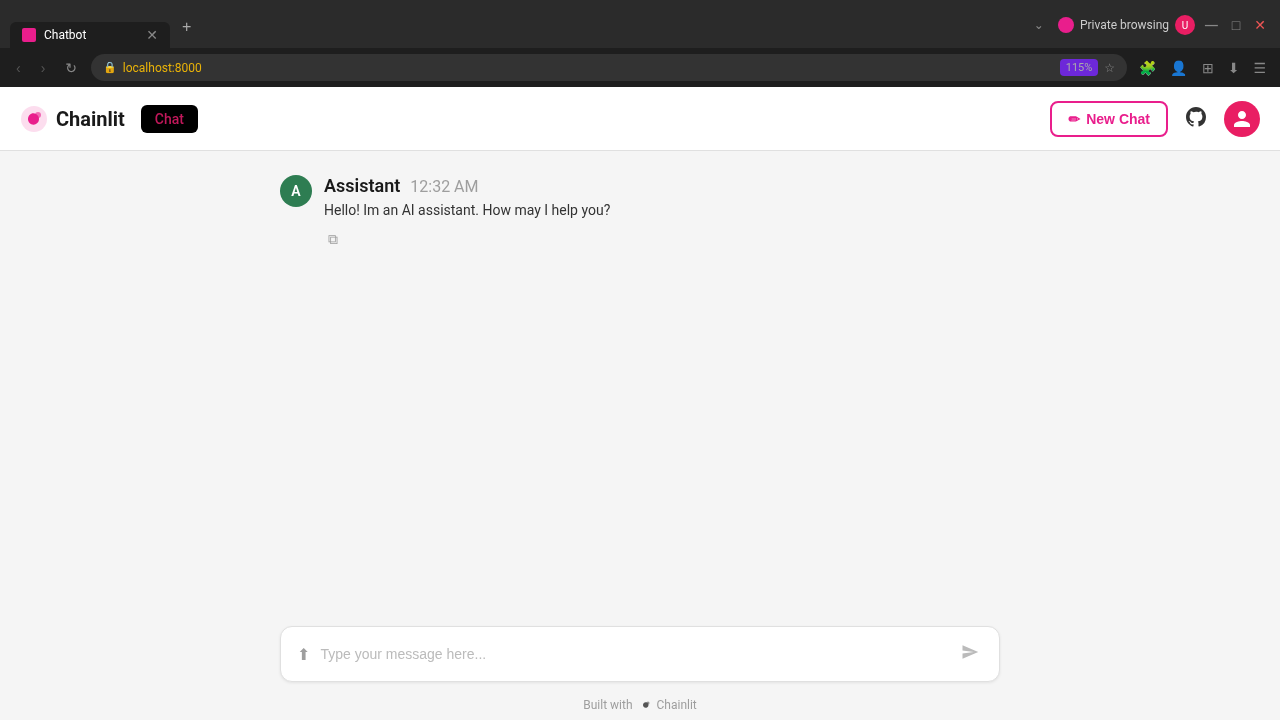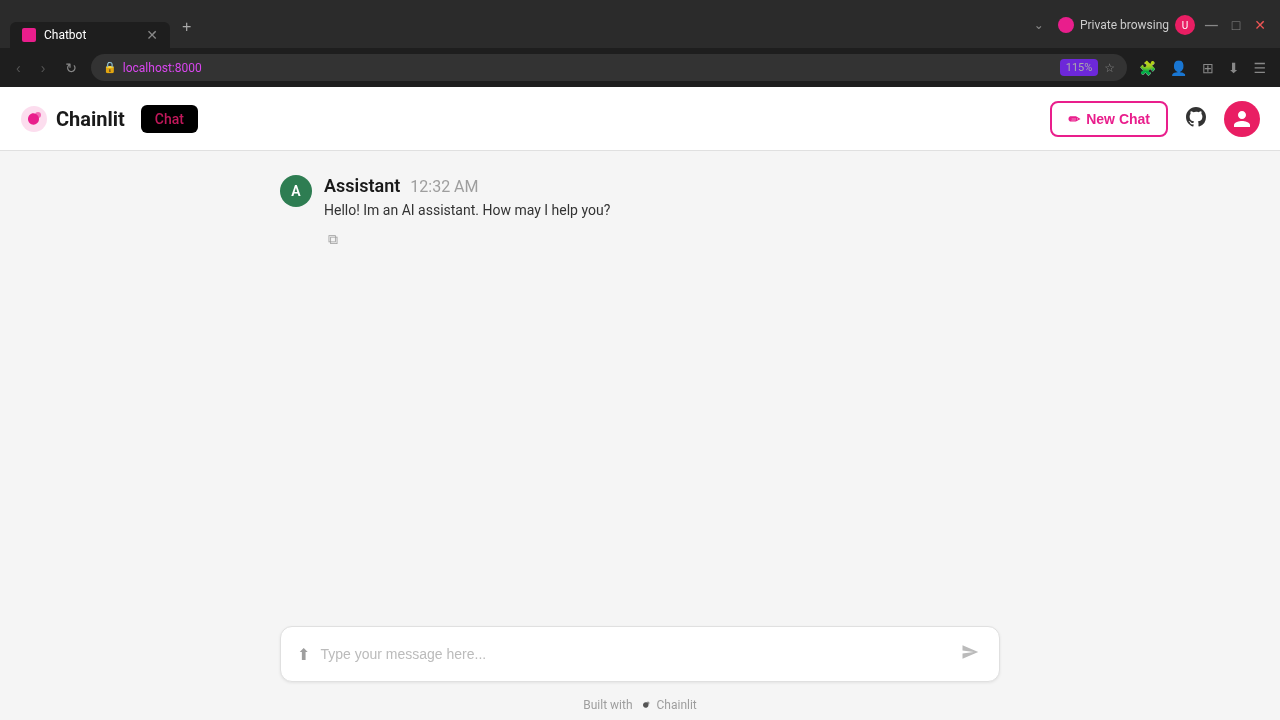--- a/index.html
+++ b/index.html
@@ -14,21 +14,21 @@
     .tab-title { color: #ccc; font-size: 12px; flex: 1; }
     .tab.active .tab-title { color: #fff; }
     .tab-close { color: #888; font-size: 14px; cursor: pointer; line-height: 1; }
     .tab-new { background: none; border: none; color: #aaa; font-size: 16px; cursor: pointer; padding: 4px 8px; }
 
     .browser-toolbar { background: #1e1e1e; padding: 6px 10px; display: flex; align-items: center; gap: 8px; }
     .nav-btn { background: none; border: none; color: #888; cursor: pointer; font-size: 14px; padding: 4px 6px; border-radius: 4px; }
     .nav-btn.disabled { color: #555; cursor: default; }
     .address-bar { flex: 1; background: #333; border: none; border-radius: 16px; padding: 5px 12px; color: #ccc; font-size: 12px; display: flex; align-items: center; gap: 6px; }
     .address-bar-icon { color: #888; font-size: 11px; }
-    .address-text { color: #d946ef; font-size: 12px; }
+    .address-text { color: #eab308; font-size: 12px; }
     .zoom-badge { background: #6d28d9; color: #aaa; font-size: 11px; padding: 2px 6px; border-radius: 4px; }
     .toolbar-icons { display: flex; align-items: center; gap: 6px; }
     .toolbar-icon-btn { background: none; border: none; color: #888; cursor: pointer; font-size: 14px; padding: 4px; }
     .private-badge { display: flex; align-items: center; gap: 6px; color: #ccc; font-size: 12px; margin-left: 8px; }
     .private-icon { width: 16px; height: 16px; background: #e91e8c; border-radius: 50%; display: flex; align-items: center; justify-content: center; }
     .user-circle { width: 20px; height: 20px; background: #e91e63; border-radius: 50%; display: flex; align-items: center; justify-content: center; color: white; font-size: 10px; }
     .browser-toolbar-right { display: flex; align-items: center; gap: 6px; }
     .dropdown-arrow { color: #888; font-size: 12px; margin-left: 4px; }
 
     

